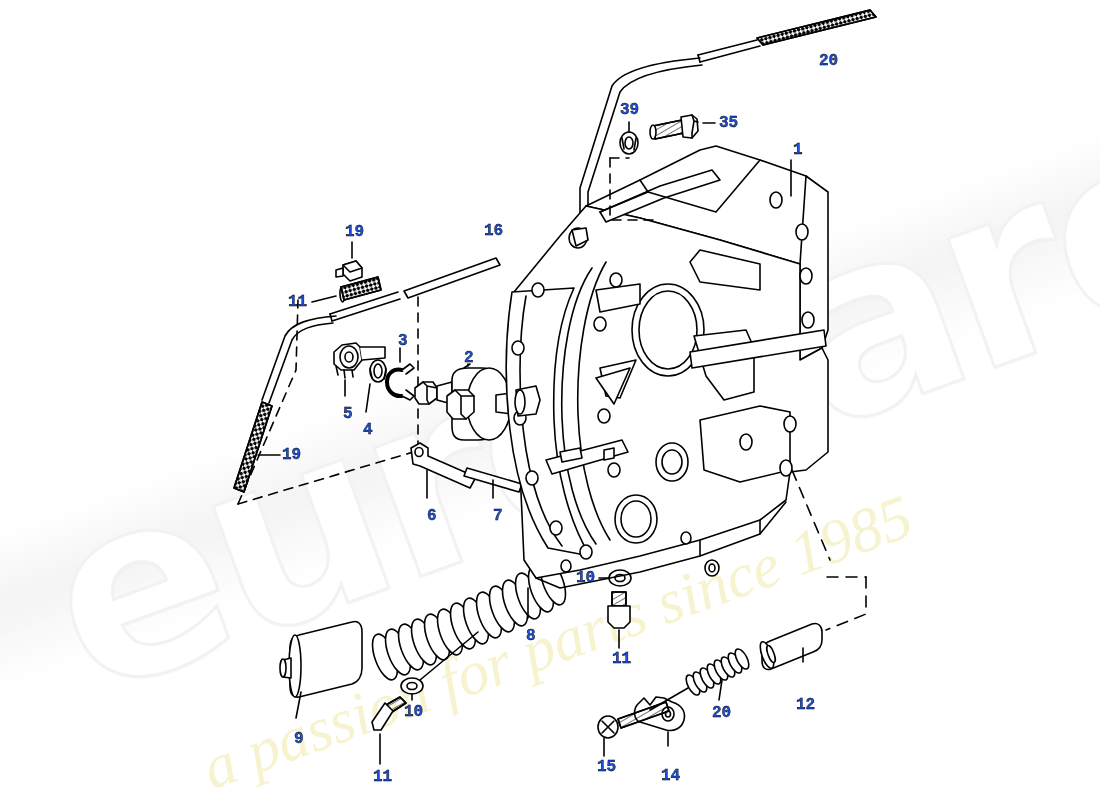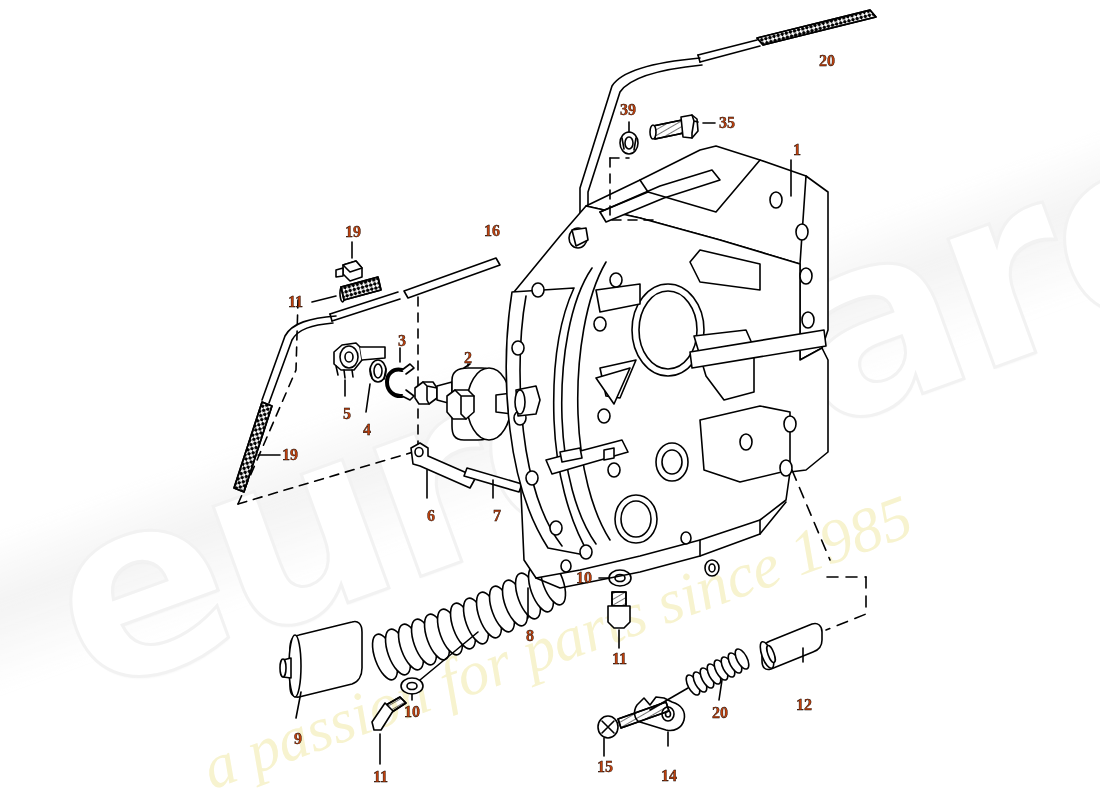--- a/index.html
+++ b/index.html
@@ -47,24 +47,24 @@
     filter:blur(6px);
   }
 
   
   #art{position:absolute;inset:0;}
   #art svg{display:block;}
 
   
   .num{
     position:absolute;
-    font-family:Liberation Serif, serif;
+    font-family:Liberation Mono, monospace;
     font-weight:700;
     font-size:16px;
-    color:#c2410c;
+    color:#1d4ed8;
     line-height:1;
     white-space:nowrap;
     text-align:center;
     -webkit-text-stroke:0.4px #000;
   }
 </style>
 </head>
 <body>
 
 <div id="stage">

